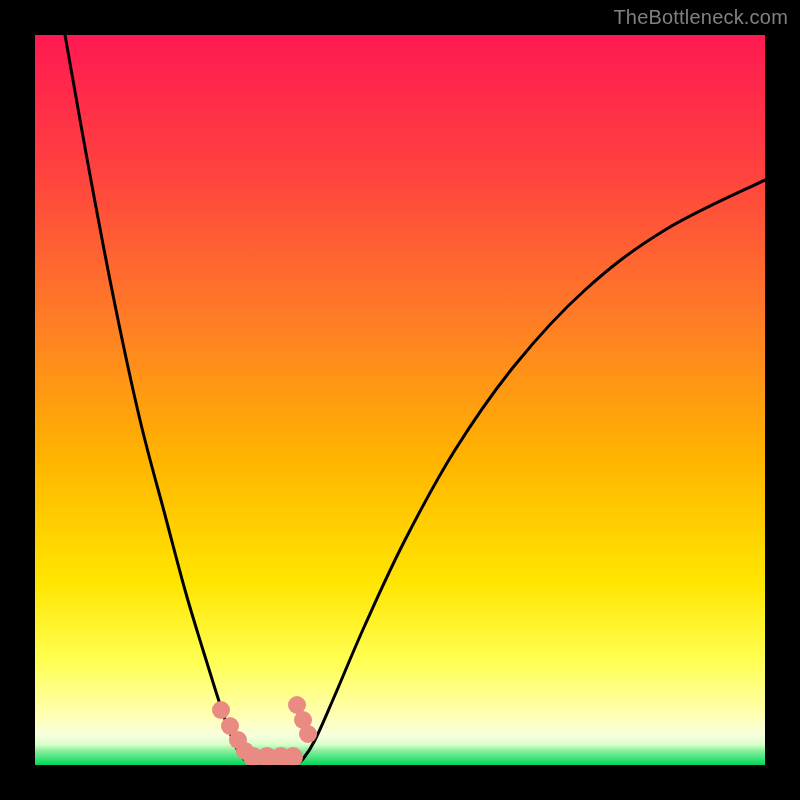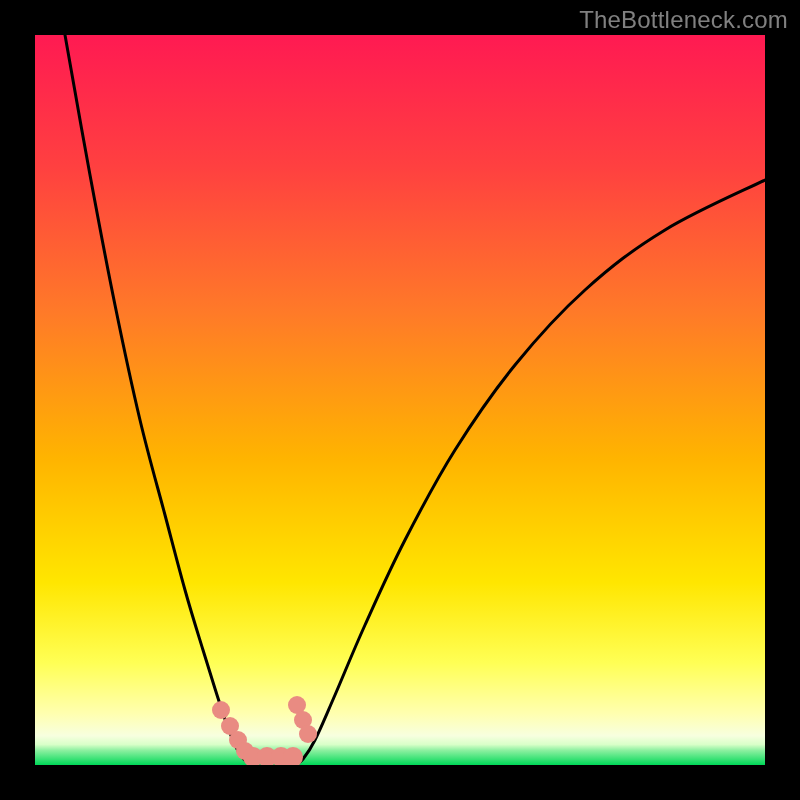--- a/index.html
+++ b/index.html
@@ -25,21 +25,21 @@
     top: 35px;
     width: 730px;
     height: 730px;
     
   }
   .watermark {
     position: absolute;
     top: 6px;
     right: 12px;
     color: #808080;
-    font-size: 24px;
+    font-size: 20px;
     font-weight: 400;
     letter-spacing: 0.2px;
   }
   svg {
     display: block;
   }
 </style>
 </head>
 <body>
 

